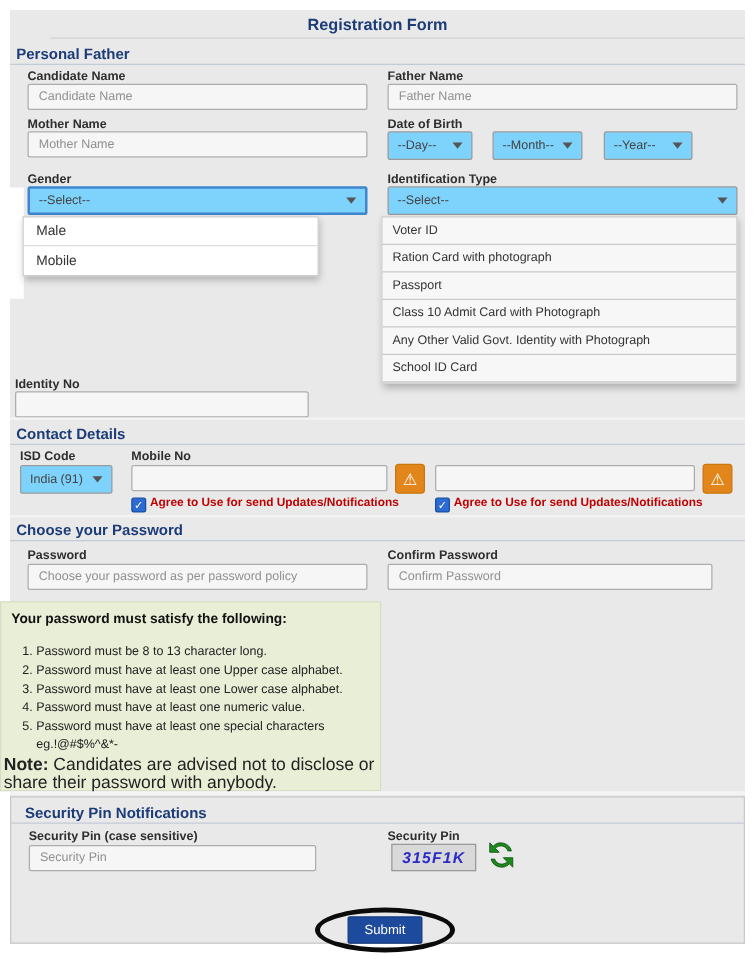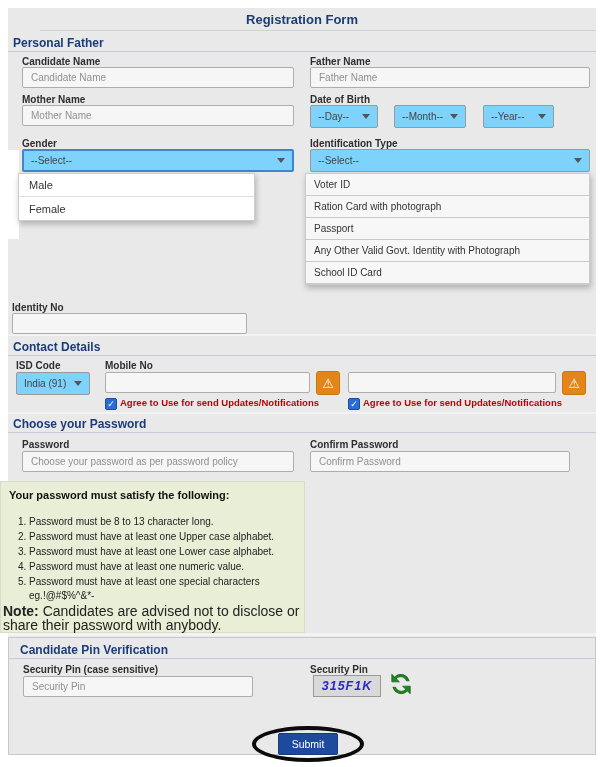--- a/index.html
+++ b/index.html
@@ -94,27 +94,28 @@
     <span>--Select--</span>
     <span class="caret"></span>
   </div>
   <div class="abs sel" style="left:310px;top:149px;width:280px;">
     <span>--Select--</span>
     <span class="caret"></span>
   </div>
 
   <div class="abs dd" style="left:18px;top:173px;width:237px;">
     <div class="dd-item" style="height:23px;">Male</div>
-    <div class="dd-item" style="height:23px;">Female</div>
+    <div class="dd-item" style="height:23px;">Mobile</div>
   </div>
 
   <div class="abs dd light" style="left:305px;top:173px;width:285px;">
     <div class="dd-item" style="height:22px;">Voter ID</div>
     <div class="dd-item" style="height:22px;">Ration Card with photograph</div>
     <div class="dd-item" style="height:22px;">Passport</div>
+    <div class="dd-item" style="height:22px;">Class 10 Admit Card with Photograph</div>
     <div class="dd-item" style="height:22px;">Any Other Valid Govt. Identity with Photograph</div>
     <div class="dd-item" style="height:22px;">School ID Card</div>
   </div>
 
   <div class="abs lbl" style="left:12px;top:302px;">Identity No</div>
   <input class="abs inp" style="left: 12px; top: 313px; width: 235px;">
 
   <div class="abs band" style="left:8px;top:334px;width:588px;"></div>
   <div class="abs sec-head" style="left:13px;top:340px;">Contact Details</div>
   <div class="abs line" style="left:8px;top:355px;width:588px;"></div>
@@ -165,21 +166,21 @@
     </ol>
     <div class="abs rule-extra" style="left:28px;top:106px;">eg.!@#$%^&amp;*-</div>
     <div class="abs note" style="left:2px;top:122px;width:298px;">
       <span class="nb">Note:</span>
       <span>Candidates are advised not to disclose or share their password with anybody.</span>
     </div>
   </div>
 
   <div class="abs band" style="left:8px;top:633px;width:588px;height:3px;"></div>
   <div class="abs secbox" style="left:8px;top:637px;width:588px;height:118px;"></div>
-  <div class="abs sec-head" style="left:20px;top:643px;">Candidate Pin Verification</div>
+  <div class="abs sec-head" style="left:20px;top:643px;">Security Pin Notifications</div>
   <div class="abs line" style="left:9px;top:658px;width:586px;"></div>
 
   <div class="abs lbl" style="left:23px;top:664px;">Security Pin (case sensitive)</div>
   <input class="abs inp" style="left: 23px; top: 676px; width: 230px;" placeholder="Security Pin">
 
   <div class="abs lbl" style="left:310px;top:664px;">Security Pin</div>
   <div class="abs captcha" style="left:313px;top:675px;width:68px;height:22px;">315F1K</div>
   <div class="abs" style="left:388px;top:671px;width:26px;height:26px;cursor:pointer;">
     <svg viewBox="0 0 24 24" width="26" height="26">
       <path d="M19.5 9A8 8 0 0 0 6 5.5L3.5 3v7h7L7.6 7.1A5.5 5.5 0 0 1 16.9 9z" fill="#1c8a1c" stroke="#0d4d0d" stroke-width="0.6"></path>

